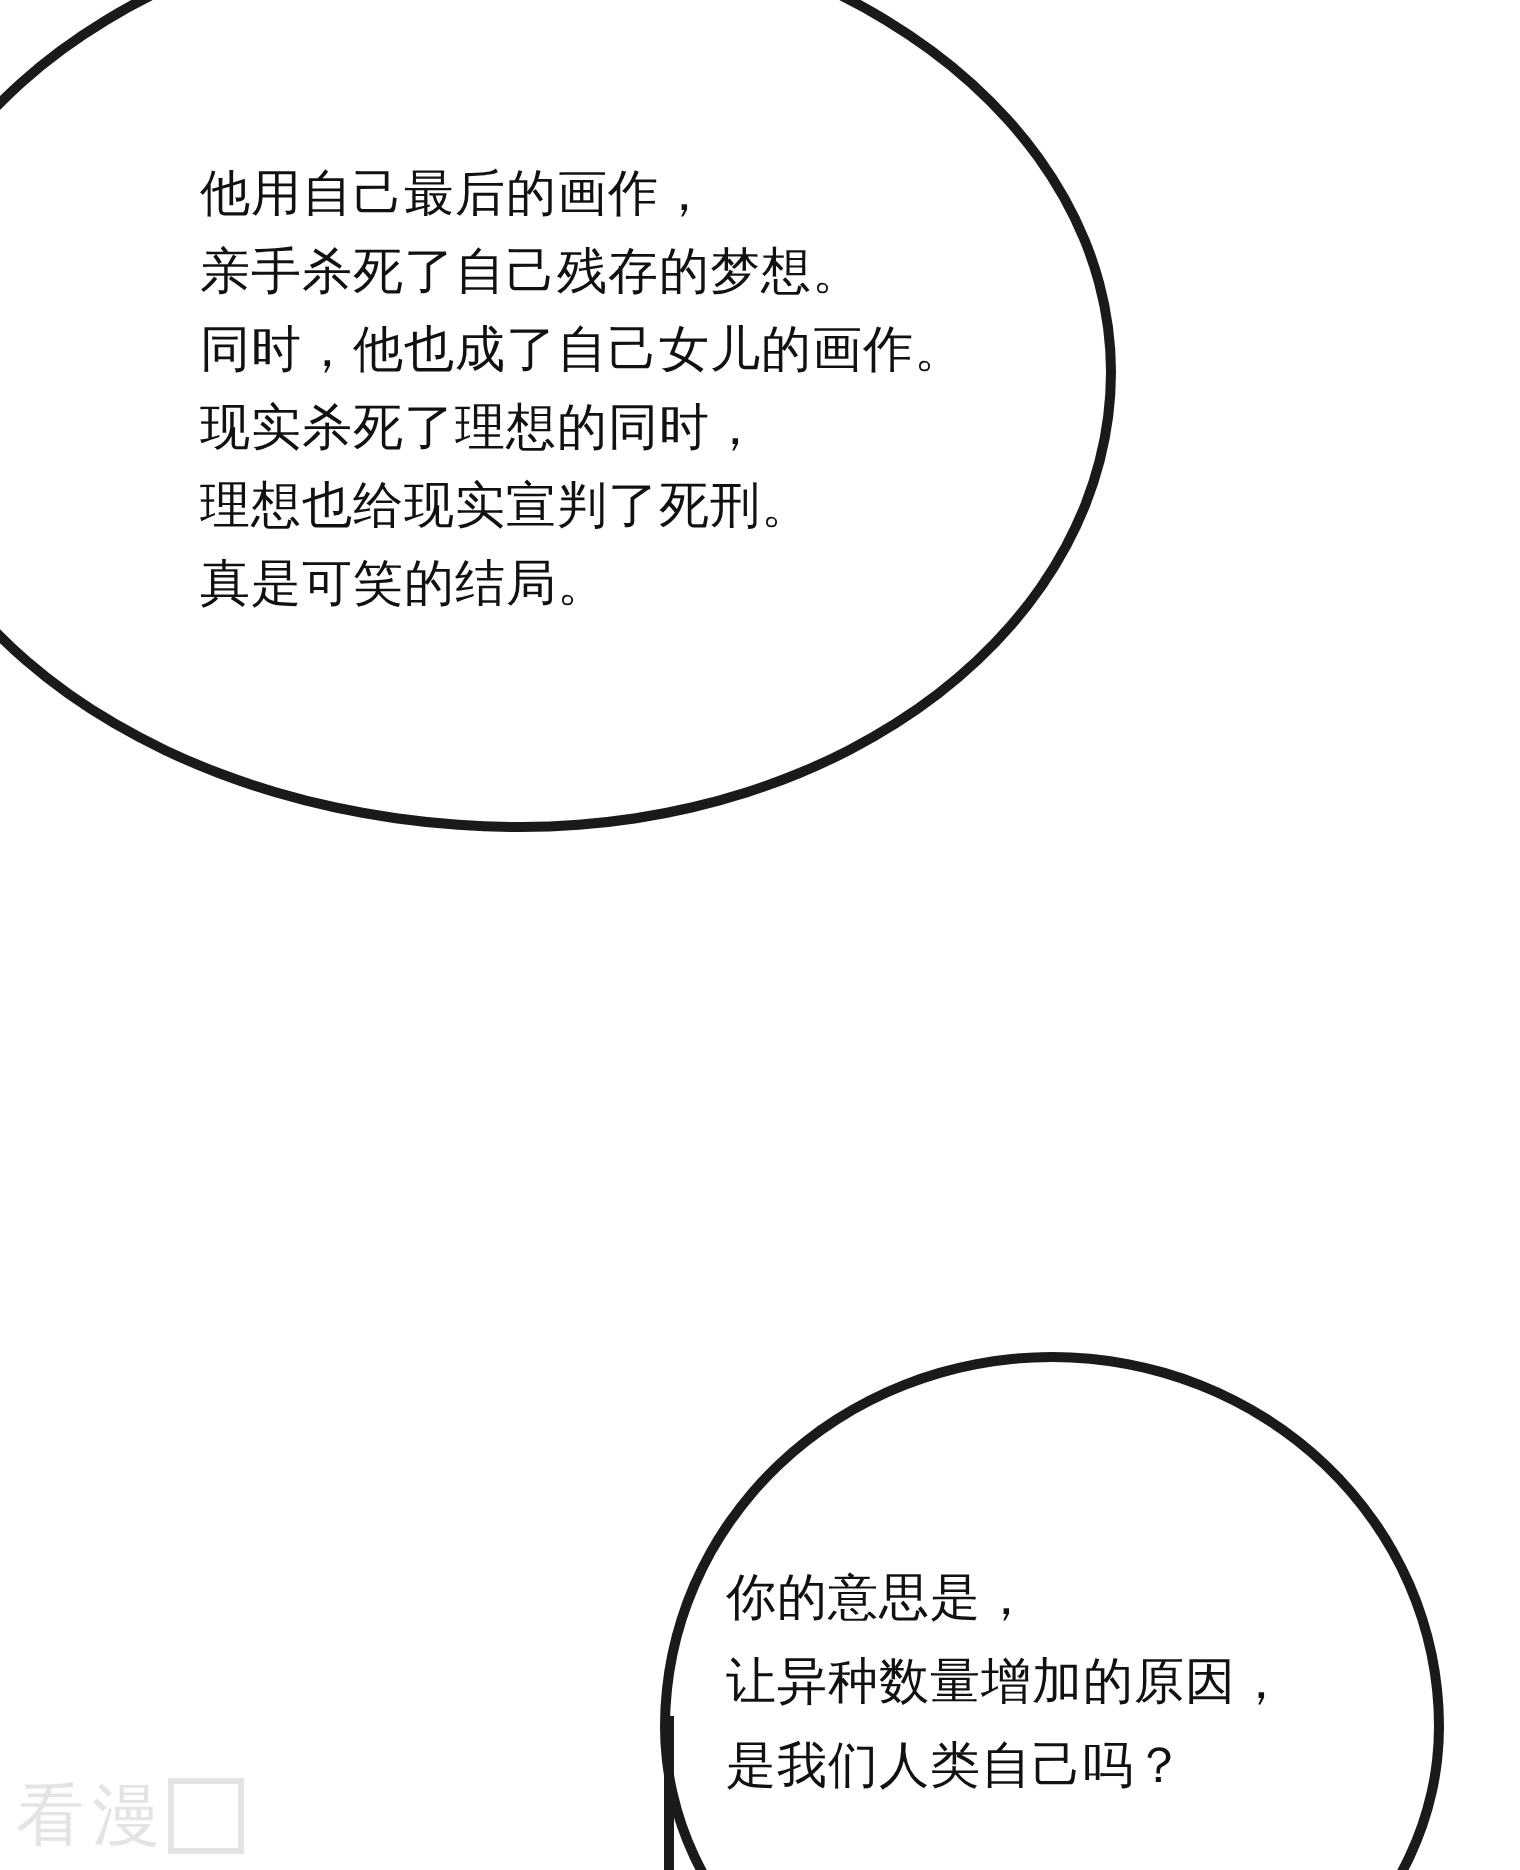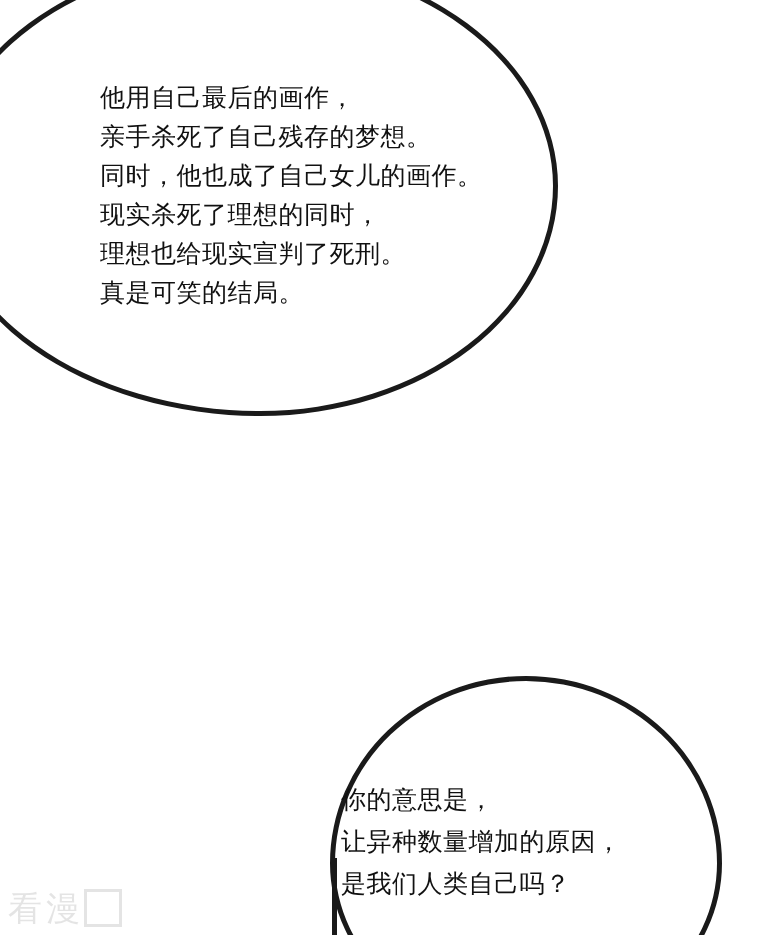--- a/index.html
+++ b/index.html
@@ -58,21 +58,21 @@
     width: 392px;
     height: 360px;
     border: 5px solid #1a1a1a;
     border-radius: 50% 50% 50% 50% / 52% 52% 48% 48%;
     background: #ffffff;
     box-sizing: border-box;
   }
 
   .bubble-2-text {
     position: absolute;
-    left: 341px;
+    left: 363px;
     top: 778px;
     width: 330px;
     font-size: 25px;
     line-height: 42px;
     color: #111111;
     letter-spacing: 0.5px;
     white-space: pre-line;
   }
 
   

